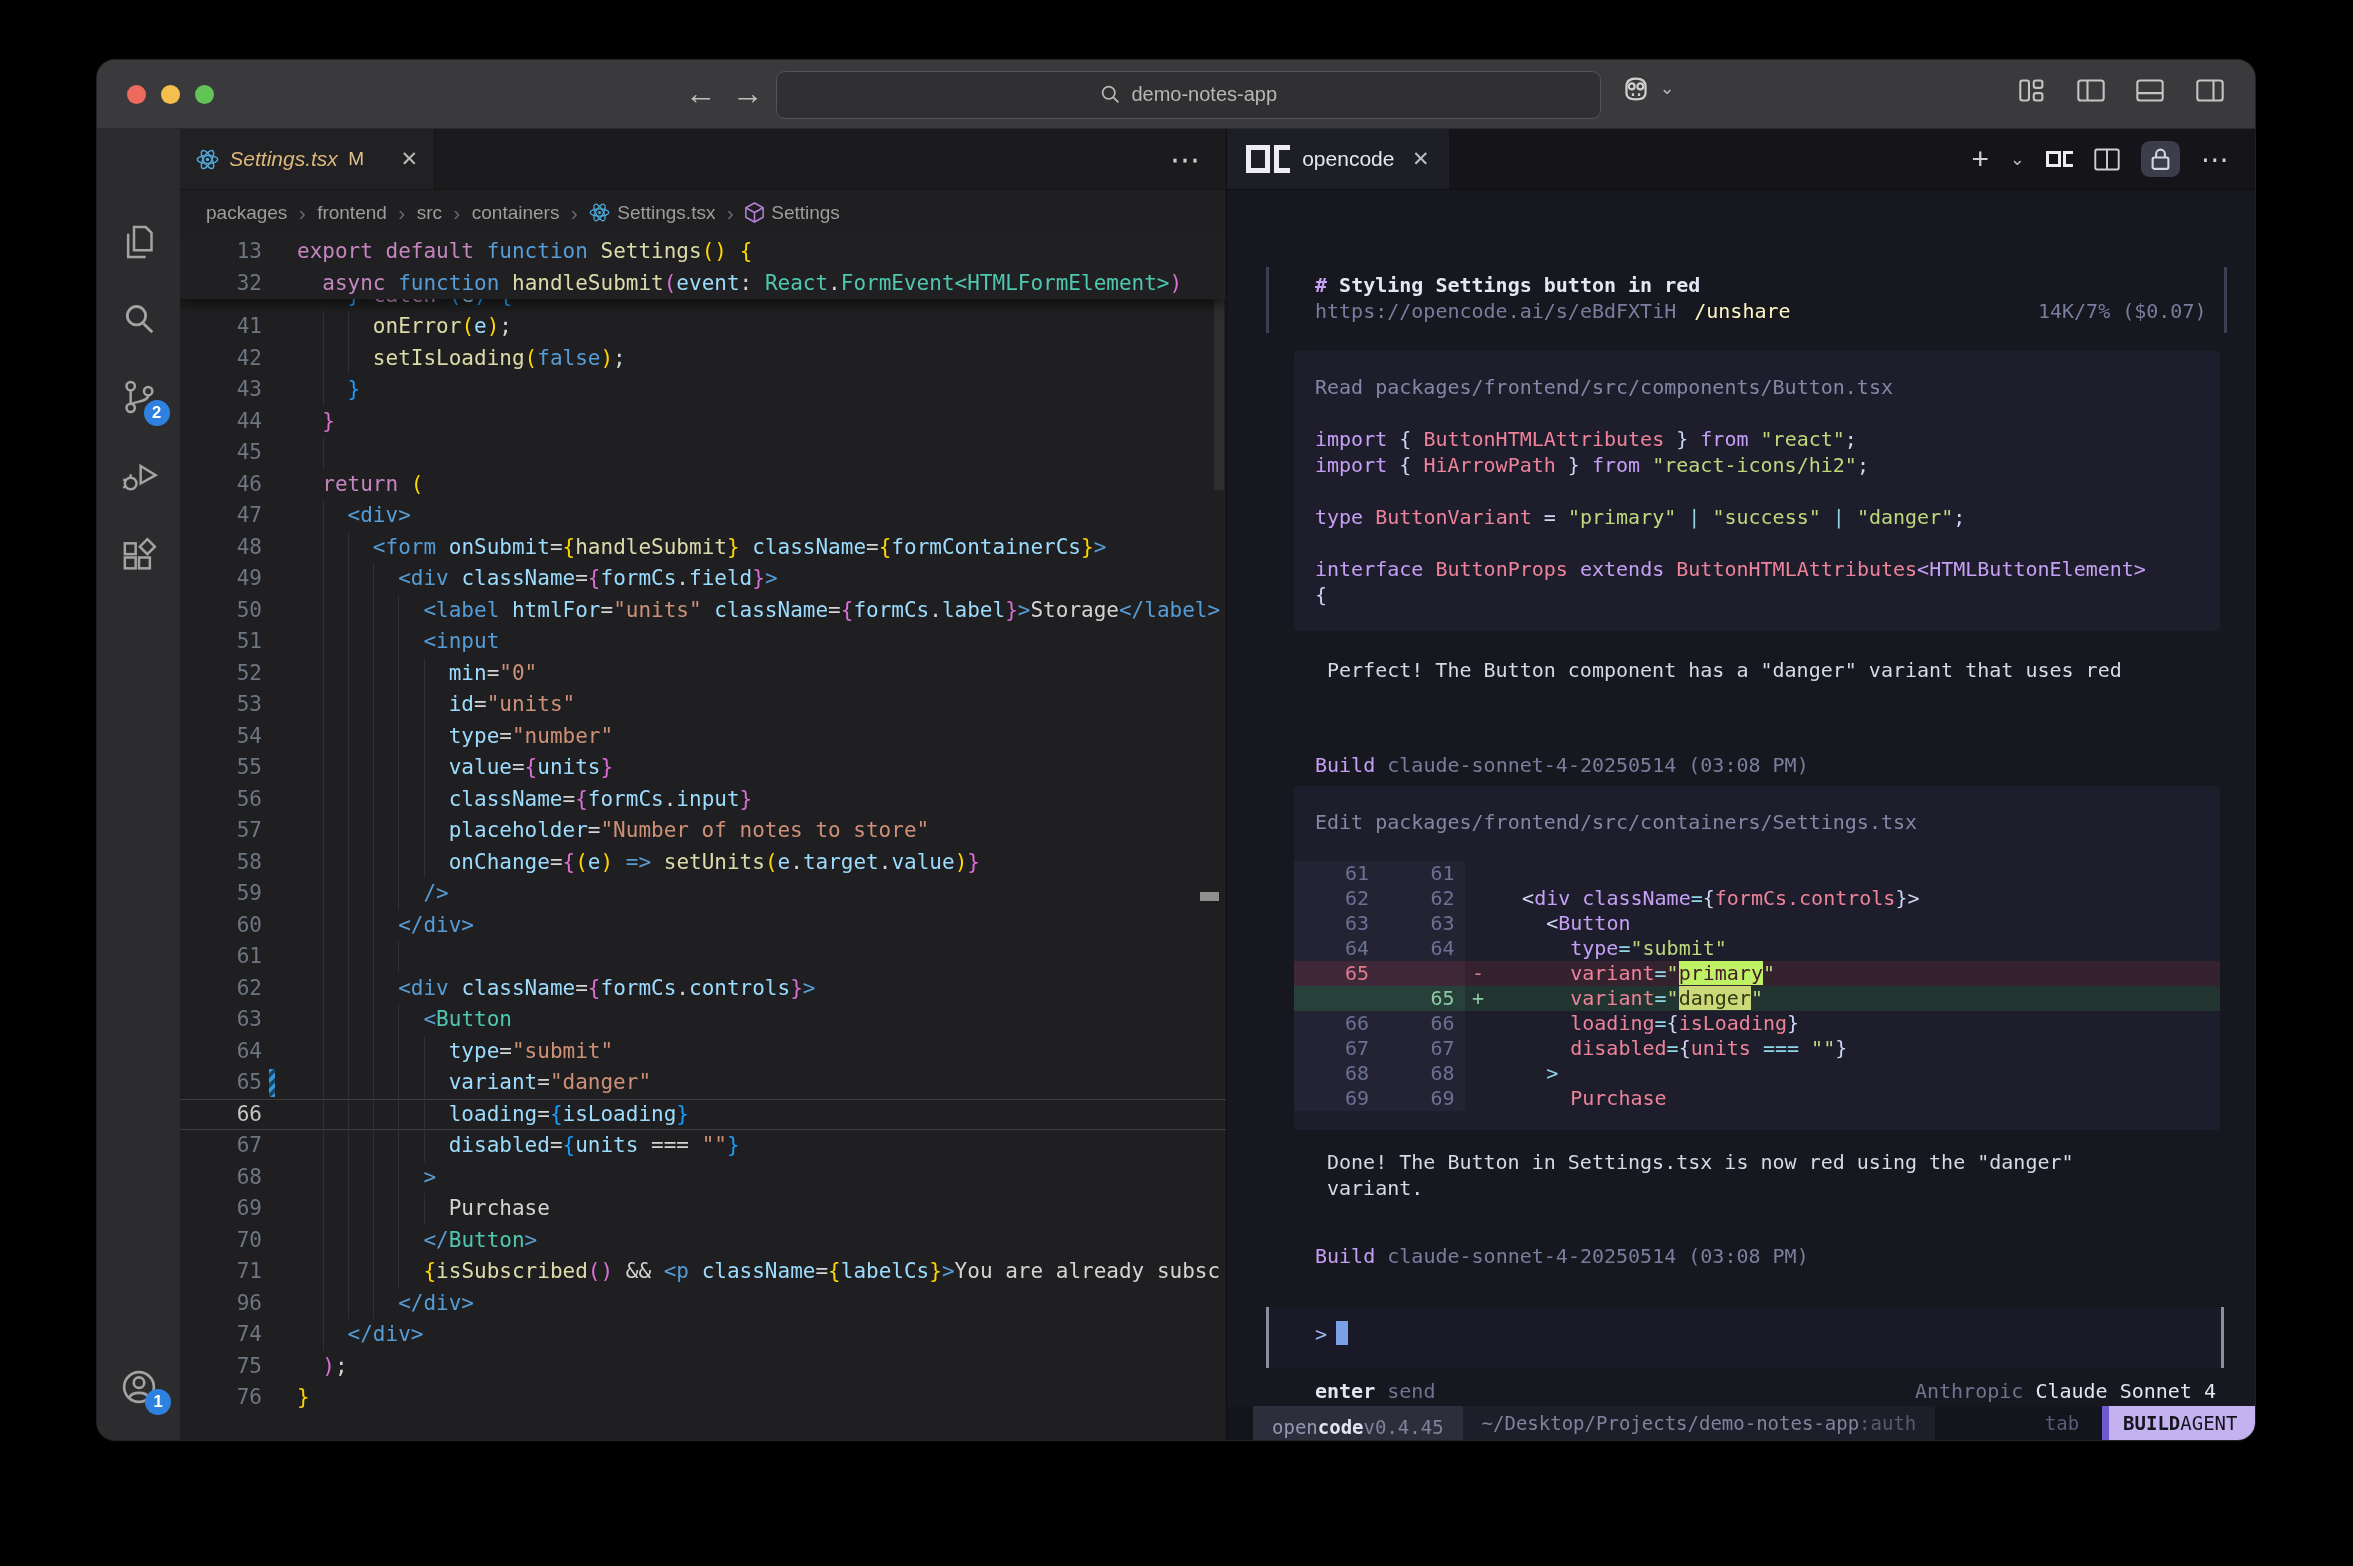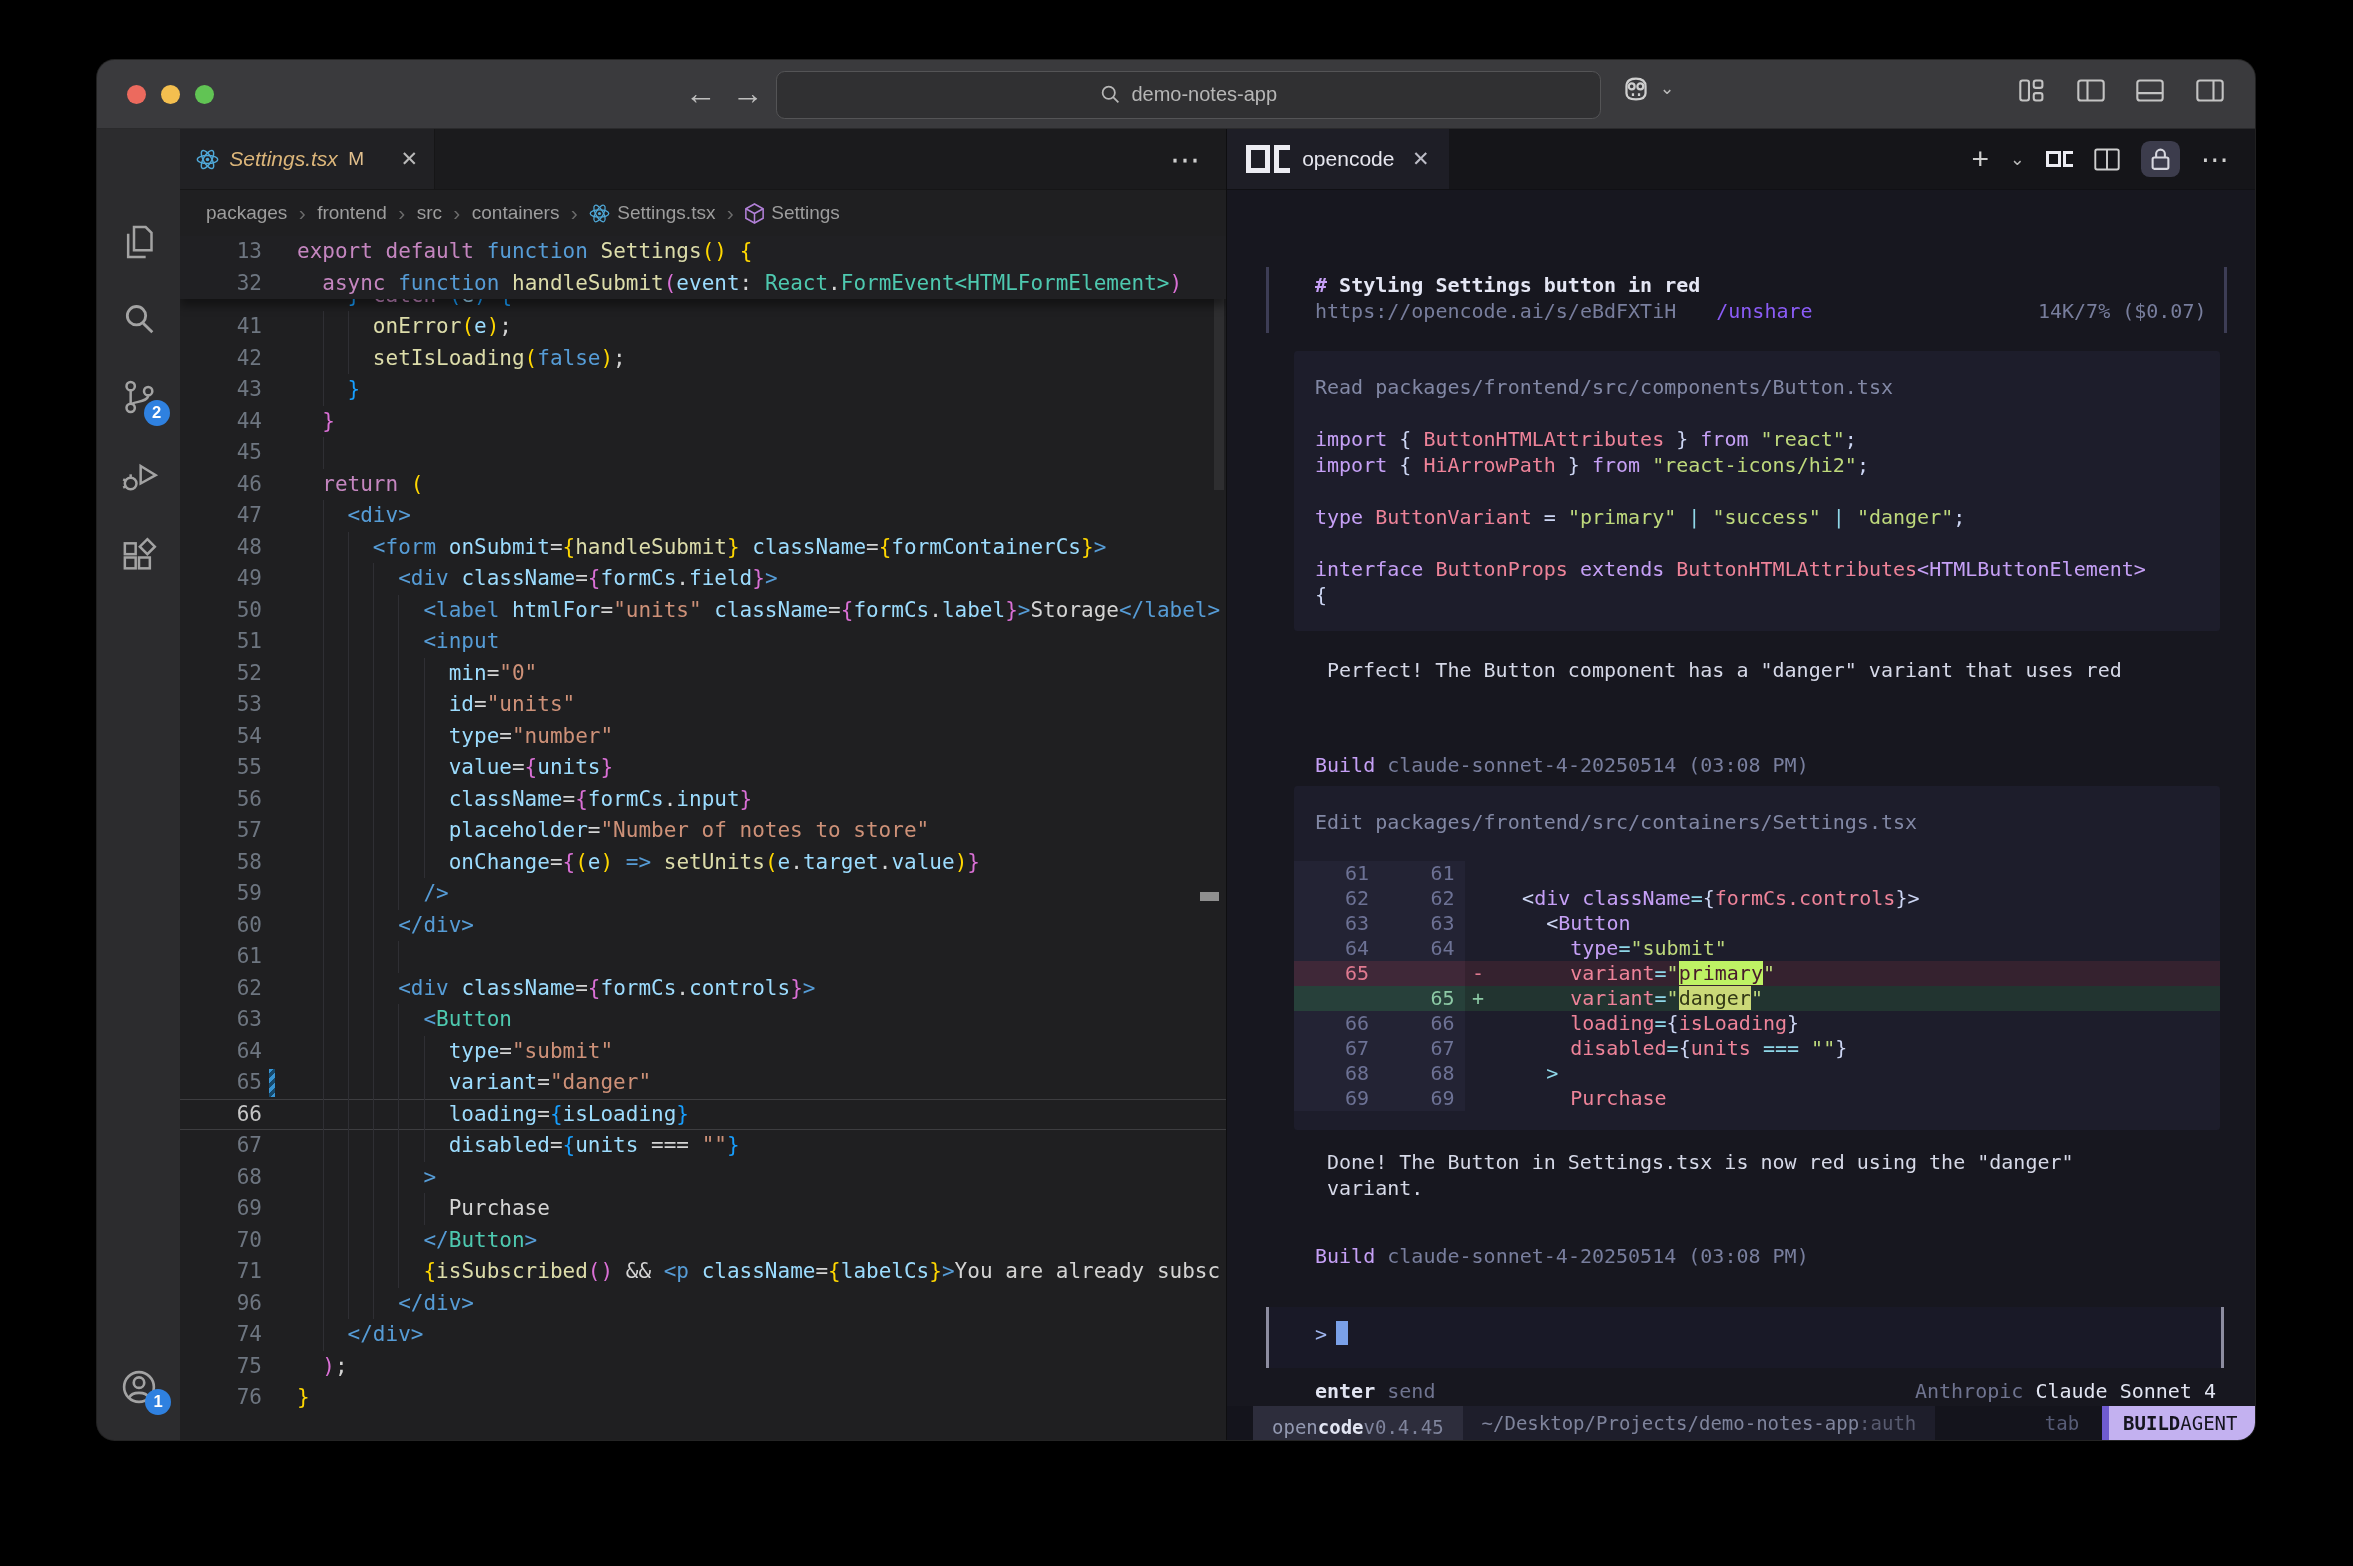--- a/index.html
+++ b/index.html
@@ -28,21 +28,21 @@
   
   .editorcol{flex:1;display:flex;flex-direction:column;min-width:0;background:#1f1f21;position:relative;}
   .tabbar{height:60px;background:#1b1b1d;border-bottom:0.9px solid #161617;display:flex;position:relative;flex:0 0 auto;}
   .tab{width:255px;background:#212124;display:flex;align-items:center;gap:10.5px;padding:0 15.8px;box-sizing:border-box;border-right:0.9px solid #161617;}
   .tablabel{font-style:italic;color:#dcb67a;font-size:21px;}
   .tabm{color:#e2c08d;font-size:19px;}
   .tabclose{color:#b9b9b9;font-size:21px;margin-left:auto;}
   .tabactions{position:absolute;right:26px;top:0;height:60px;display:flex;align-items:center;color:#cfcfcf;font-size:30px;}
   .breadcrumbs{height:46px;display:flex;align-items:center;padding-left:26px;gap:11.4px;color:#9d9d9d;font-size:19px;flex:0 0 auto;}
   .crumbsep{color:#6c6c6c;font-size:21px;}
-  .crumb{display:flex;align-items:center;gap:7px;}
+  .crumb{display:flex;gap:7px;}
   
   .editor{flex:1;position:relative;font-family:"DejaVu Sans Mono",monospace;font-size:21px;line-height:31.5px;overflow:hidden;}
   .sticky{position:relative;z-index:3;background:#202023;box-shadow:0 7px 8.8px rgba(0,0,0,.4);}
   .row{height:31.5px;display:flex;white-space:pre;position:relative;color:#d4d4d4;}
   .gutter{flex:0 0 82px;text-align:right;color:#6e7681;}
   .codetext{padding-left:35px;}
   .guide{position:absolute;top:0;bottom:0;width:0.9px;background:#2f2f34;}
   .row.cur{box-shadow:inset 0 0.9px 0 #3d3d40,inset 0 -0.9px 0 #3d3d40;}
   .row.cur .gutter{color:#c6c6c6;}
   .modmark{position:absolute;left:89px;top:1.8px;bottom:1.8px;width:6.1px;
@@ -67,21 +67,21 @@
   .ptabactions{position:absolute;right:24.5px;top:0;height:60px;display:flex;align-items:center;gap:21px;color:#cfcfcf;}
   .plus{font-size:30px;} .chev{font-size:17.5px;color:#b9b9b9;}
   .lockbg{background:#3c3c4c;border-radius:8.8px;padding:5.3px 8.8px;display:flex;align-items:center;}
   .pellipsis{font-size:28px;letter-spacing:1.8px;}
   .pbody{flex:1;position:relative;font-family:"DejaVu Sans Mono",monospace;font-size:20px;line-height:26px;color:#cdd6f4;}
   .sessionheader{position:absolute;left:39px;right:28px;top:77px;border-left:3.5px solid #3d3d55;border-right:3.5px solid #3d3d55;
                  padding:5.3px 17.5px 8.8px 46px;}
   .stitle{font-weight:bold;color:#e4e6f4;}
   .stitle .hash{color:#c6a0f6;}
   .surl{display:flex;color:#787e9d;}
-  .surl .unshare{color:#8b5cf6;margin-left:40px;}
+  .surl .unshare{color:#fef9c3;margin-left:18px;}
   .surl .usage{margin-left:auto;color:#787e9d;}
   .card{position:absolute;left:67px;right:35px;background:#1d1d2b;border-radius:3.5px;}
   .card.read{top:161px;padding:23px 21px;}
   .card.edit{top:596px;padding:23px 0 19px;}
   .cardhead{color:#8288a5;}
   .editpad{padding:0 21px;}
   .pline{white-space:pre;min-height:26px;}
   .p-P{color:#c6a0f6}.p-R{color:#ee8399}.p-G{color:#bed97c}.p-C{color:#8fd7e8}.p-L{color:#cdd6f4}.p-D{color:#8288a5}
   .msg{position:absolute;left:100px;right:39px;color:#d6d9e8;}
   .buildline{position:absolute;left:88px;color:#787e9d;margin-top:40px;}

